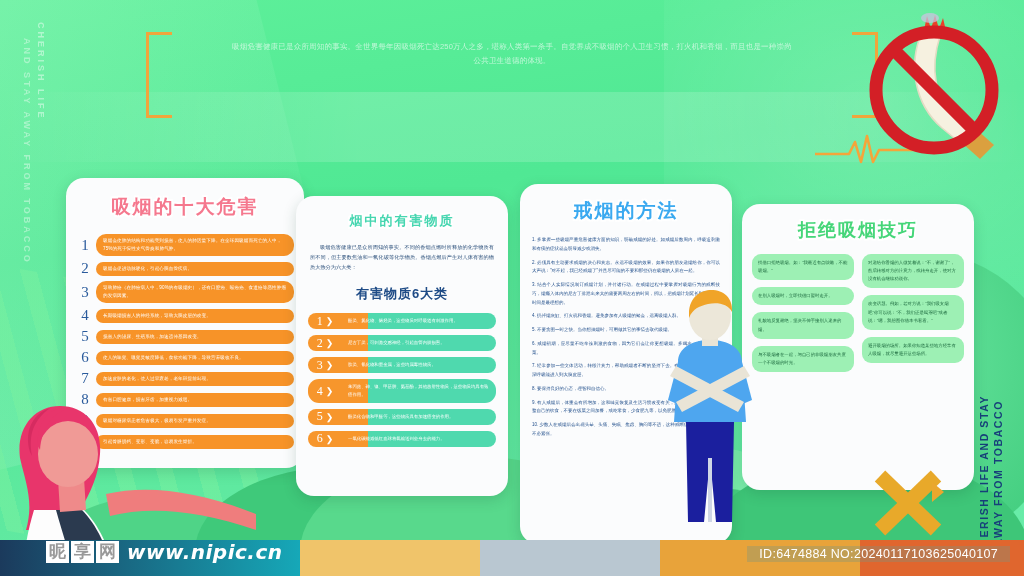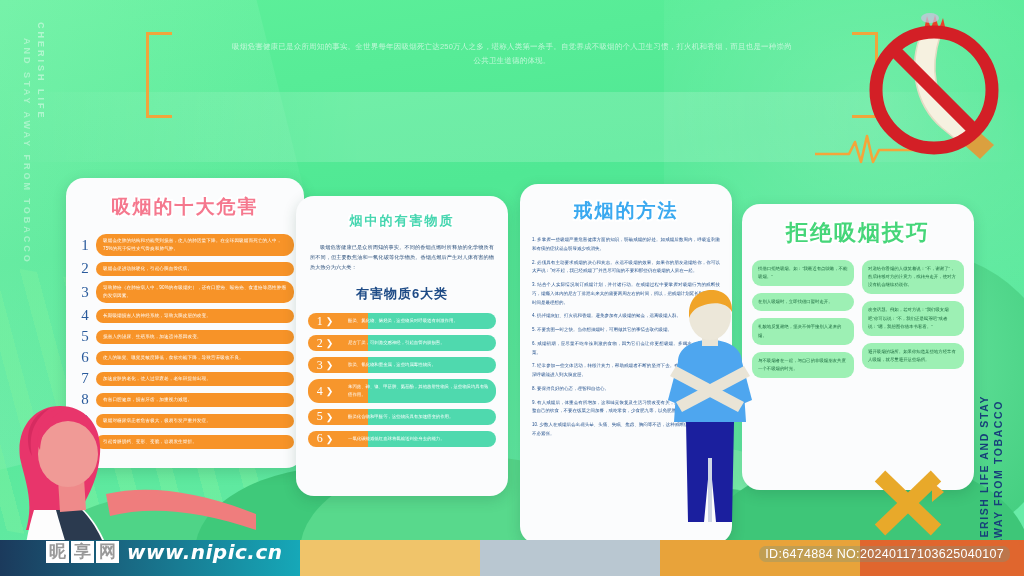--- a/index.html
+++ b/index.html
@@ -171,21 +171,21 @@
   #panel3 { left: 520px; top: 184px; width: 212px; height: 360px; }
   #panel3 .panel-title { color:#3aa9f0; font-size: 19px; margin-top: 14px; }
   .p3-body { margin: 12px 12px 0; }
   .p3-para {
     font-size: 4.5px; line-height: 1.95; color:#23508c;
     text-align: justify; margin-bottom: 5px;
   }
 
   
   #panel4 { left: 742px; top: 204px; width: 232px; height: 286px; }
-  #panel4 .panel-title { color:#46d679; font-size: 22px; margin-top: 14px; }
+  #panel4 .panel-title { color:#46d679; font-size: 18px; margin-top: 14px; }
   .p4-cols { display:flex; gap: 8px; margin: 12px 10px 0; }
   .p4-col { flex:1; display:flex; flex-direction:column; gap: 7px; }
   .p4-box {
     background:#9df0b4; color:#1d6a3f; border-radius: 9px;
     padding: 5px 6px; font-size: 4.4px; line-height: 1.85;
   }
 
   
   #man { position:absolute; left: 648px; top: 290px; width: 124px; height: 240px; }
   #woman { position:absolute; left: 10px; top: 398px; width: 250px; height: 178px; }
@@ -216,23 +216,22 @@
     padding: 1px 3px; line-height:1.15;
   }
   .wm-url {
     color:#fff; font-size: 20px; font-style: italic; font-weight: bold;
     font-family:"DejaVu Sans", sans-serif;
     letter-spacing:.5px;
   }
   #idtext {
     position:absolute; right: 14px; bottom: 14px;
     color: #ffffff; font-size: 12.5px;
-    background: rgba(120,150,130,.35); padding: 1px 6px;
+    background: rgba(120,150,130,.35); padding: 1px 12px;
     letter-spacing:.3px;
-    border-radius:7px;
   }
 </style>
 </head>
 <body>
 
 <div id="poster">
 
   <div class="bg-shape bg-wash-l"></div>
   <div class="bg-shape bg-wash-r"></div>
   <div class="bg-shape bg-band-top"></div>

